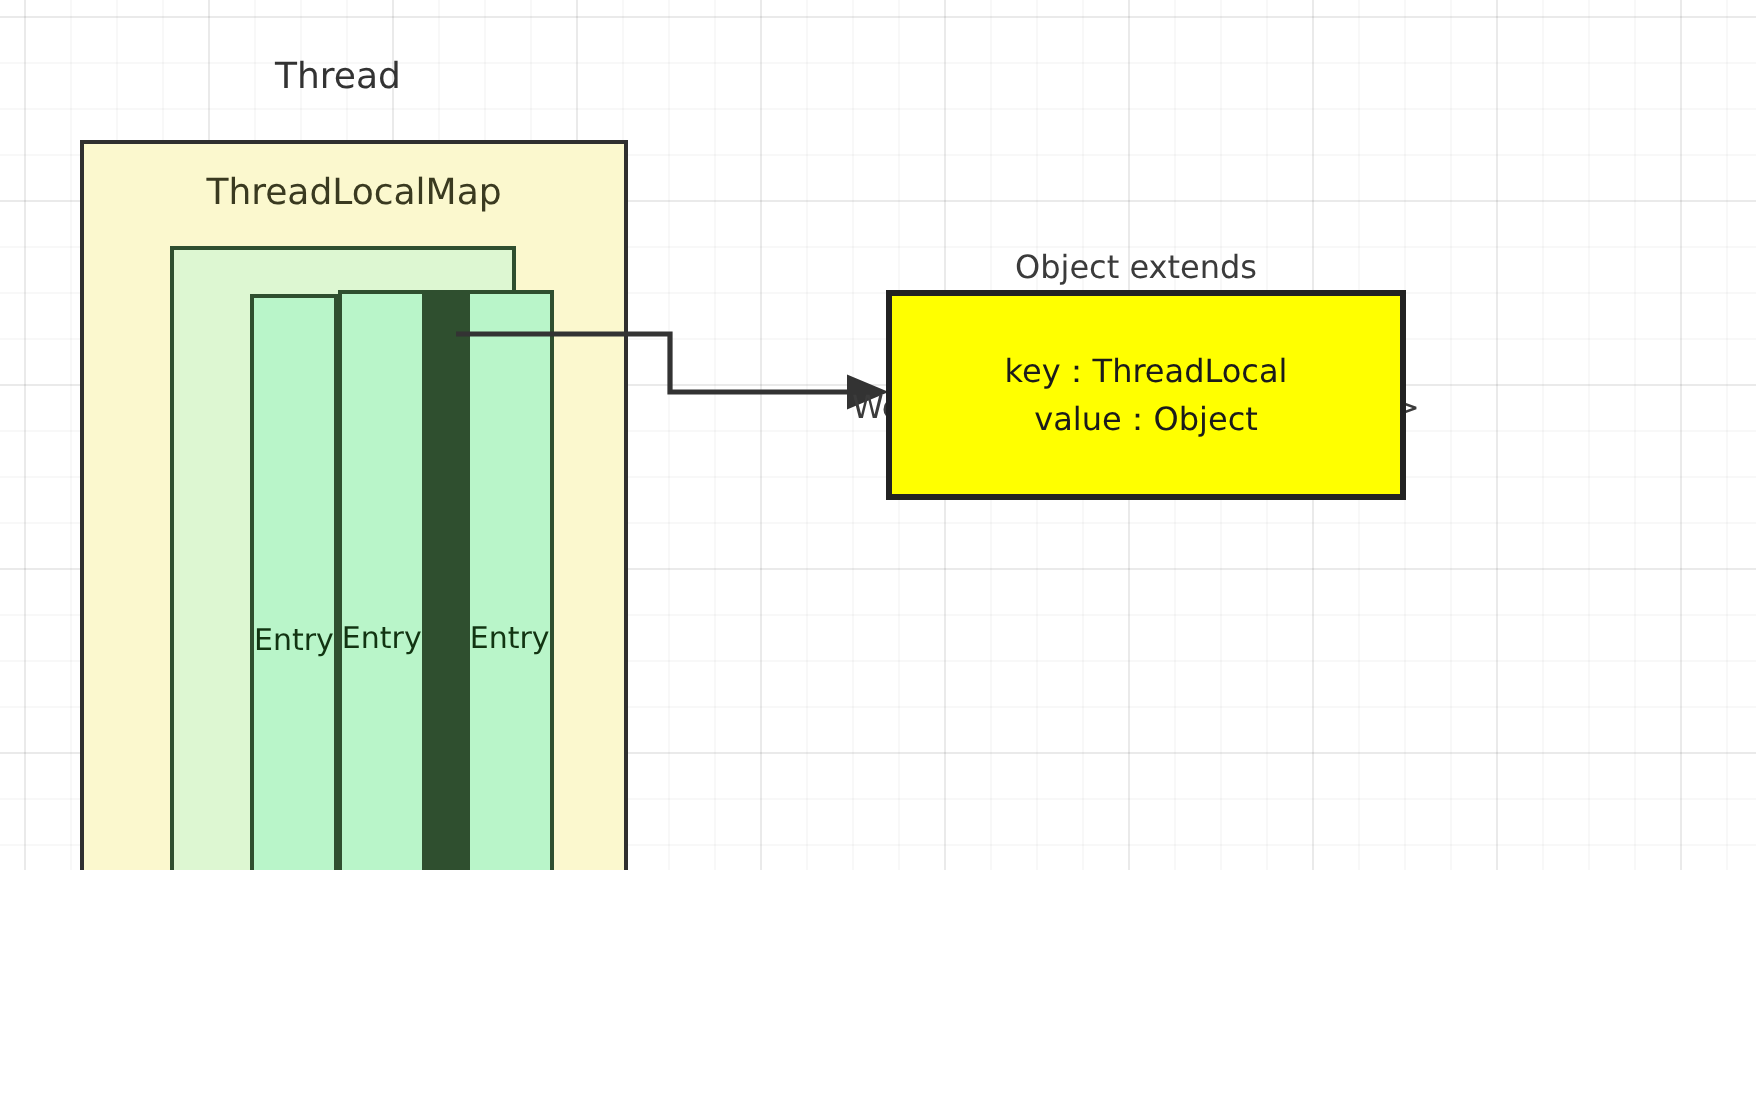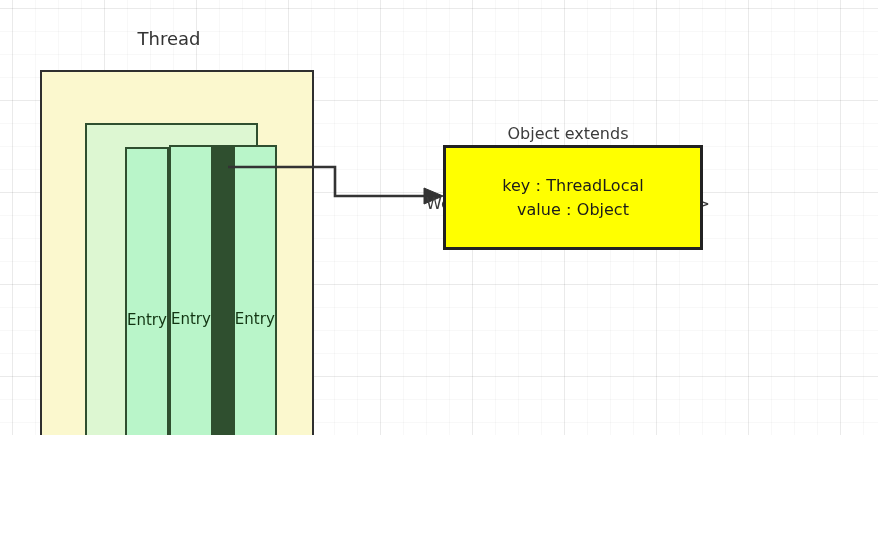--- a/index.html
+++ b/index.html
@@ -147,20 +147,21 @@
 </style>
 </head>
 <body>
 
 <div id="canvas">
 
   <div class="label thread-label">Thread</div>
 
   <div class="outer-box"></div>
 
+  <div class="label map-label">ThreadLocalMap</div>
 
   <div class="inner-box"></div>
 
   <div class="entry-list">
     <div class="entry-cell">Entry</div>
     <div class="entry-cell">Entry</div>
     <div class="entry-cell"></div>
     <div class="entry-cell"></div>
     <div class="entry-cell"></div>
     <div class="entry-cell"></div>

